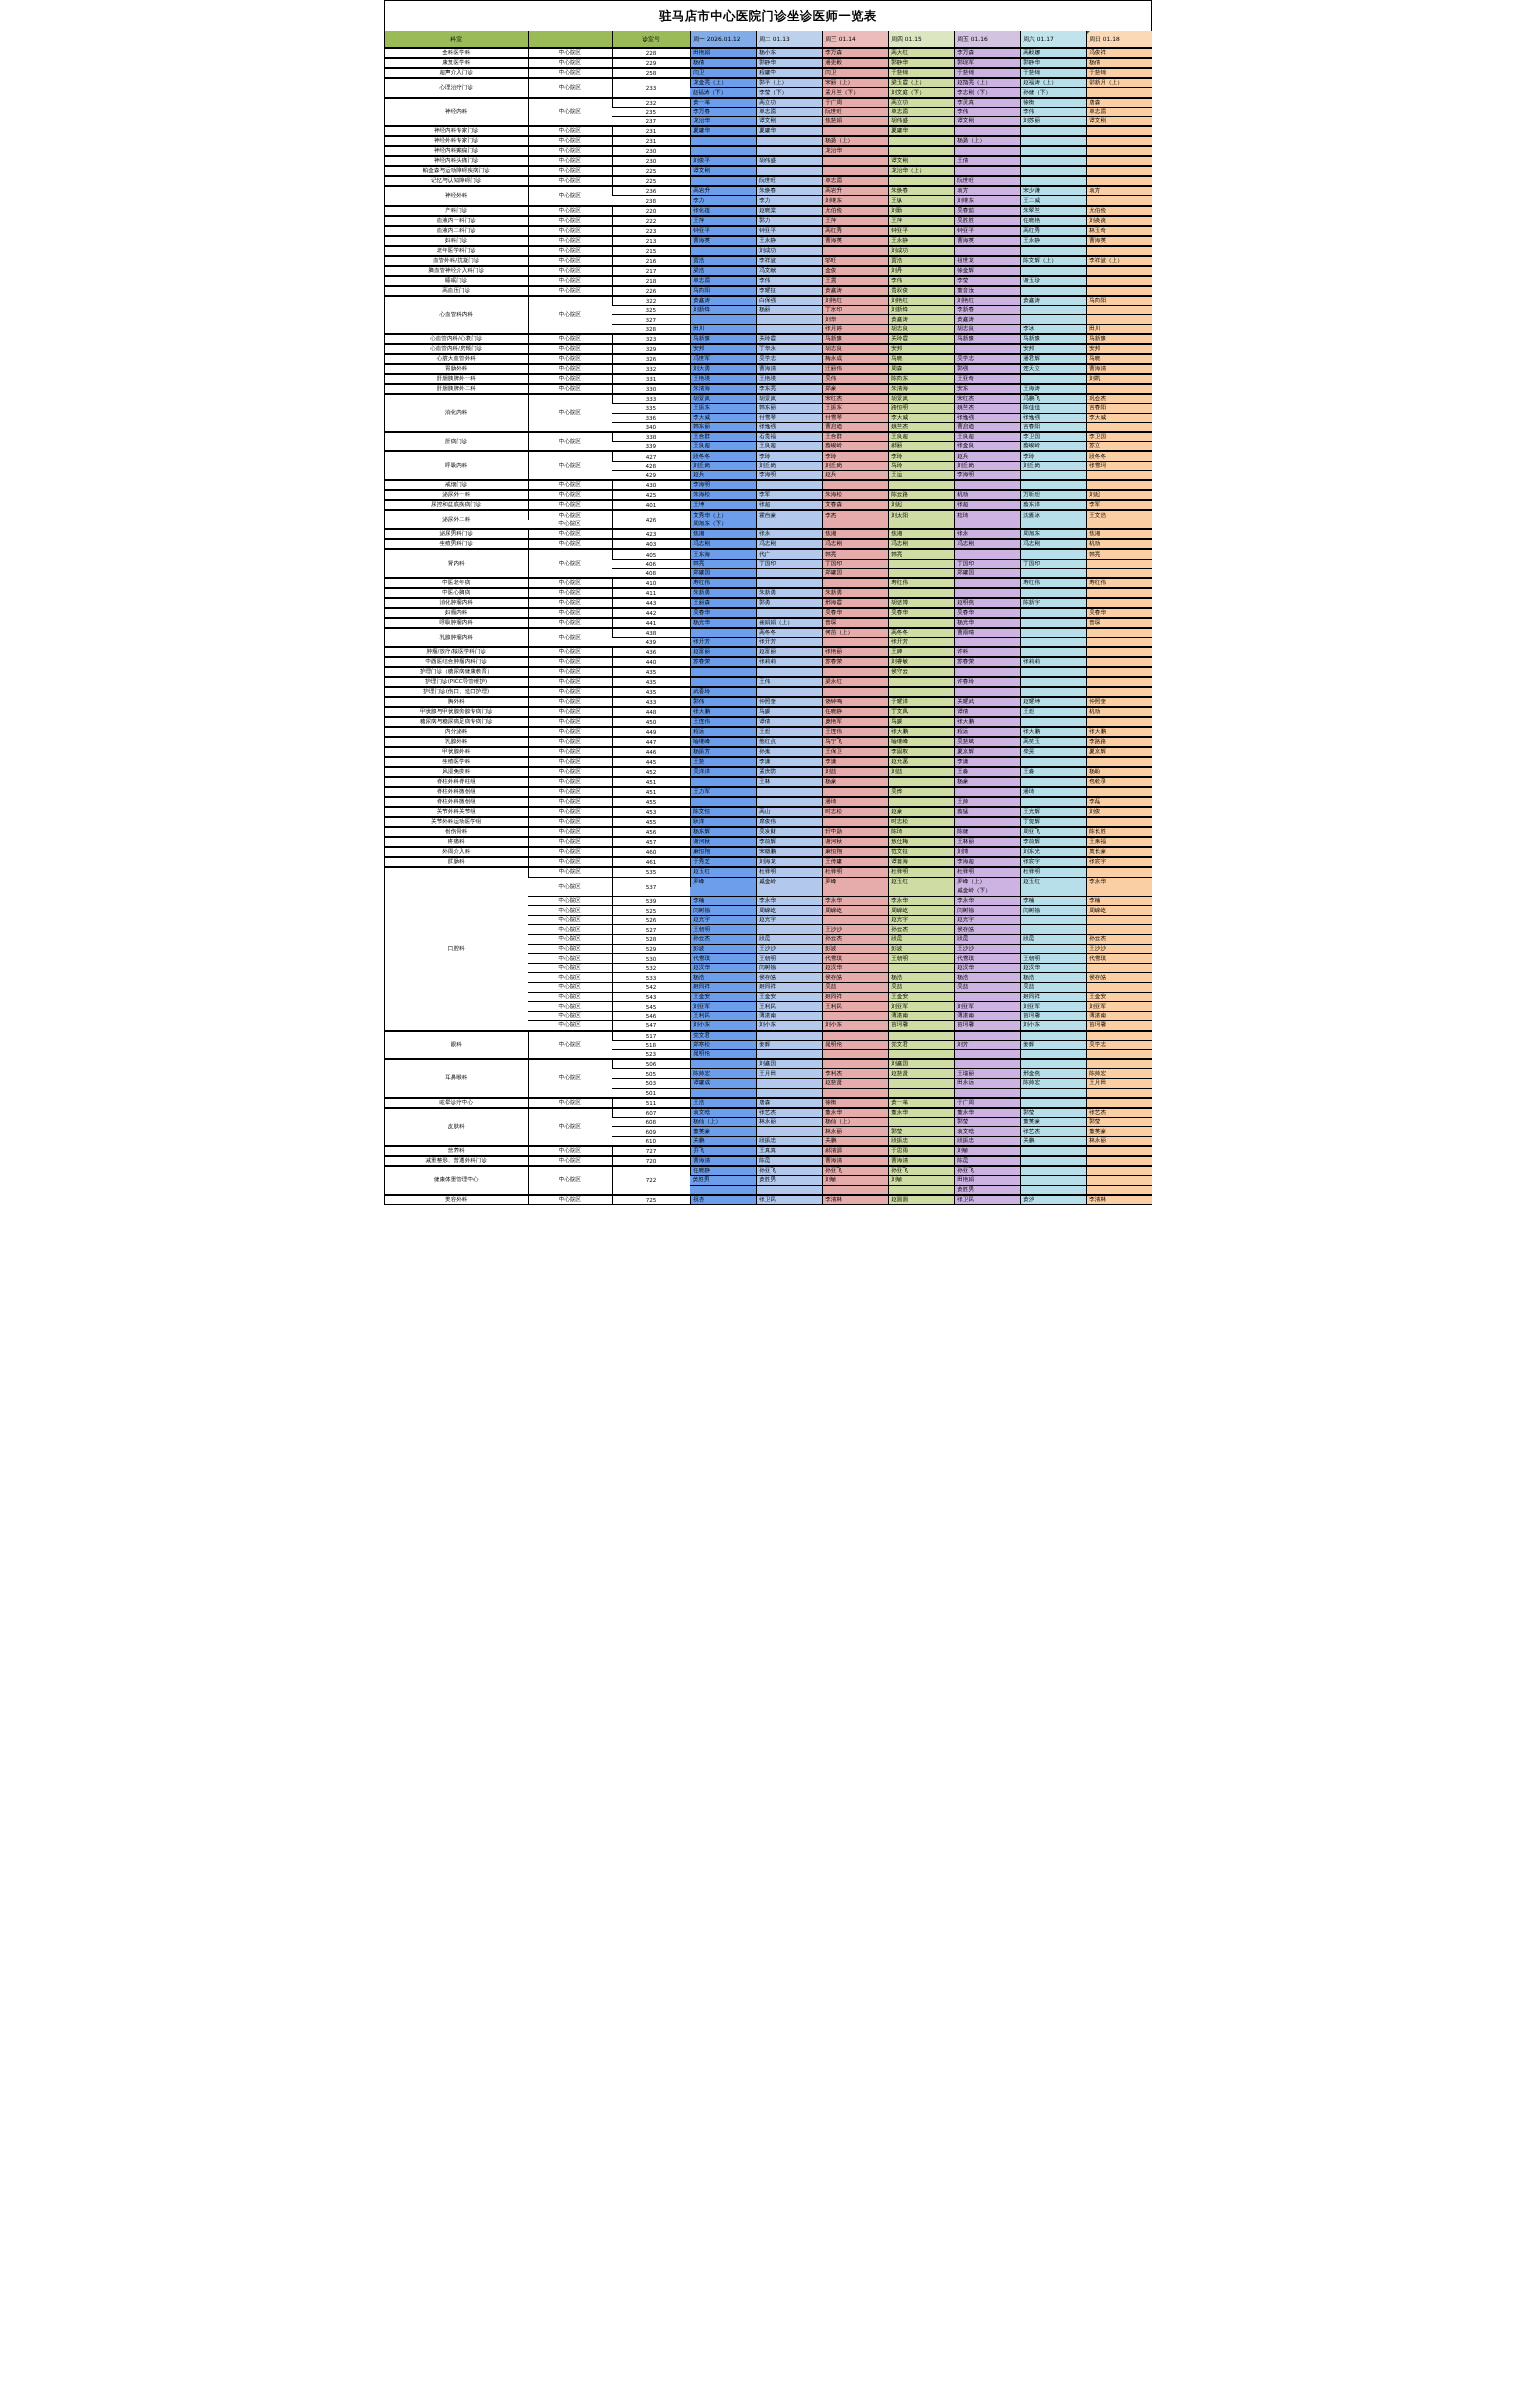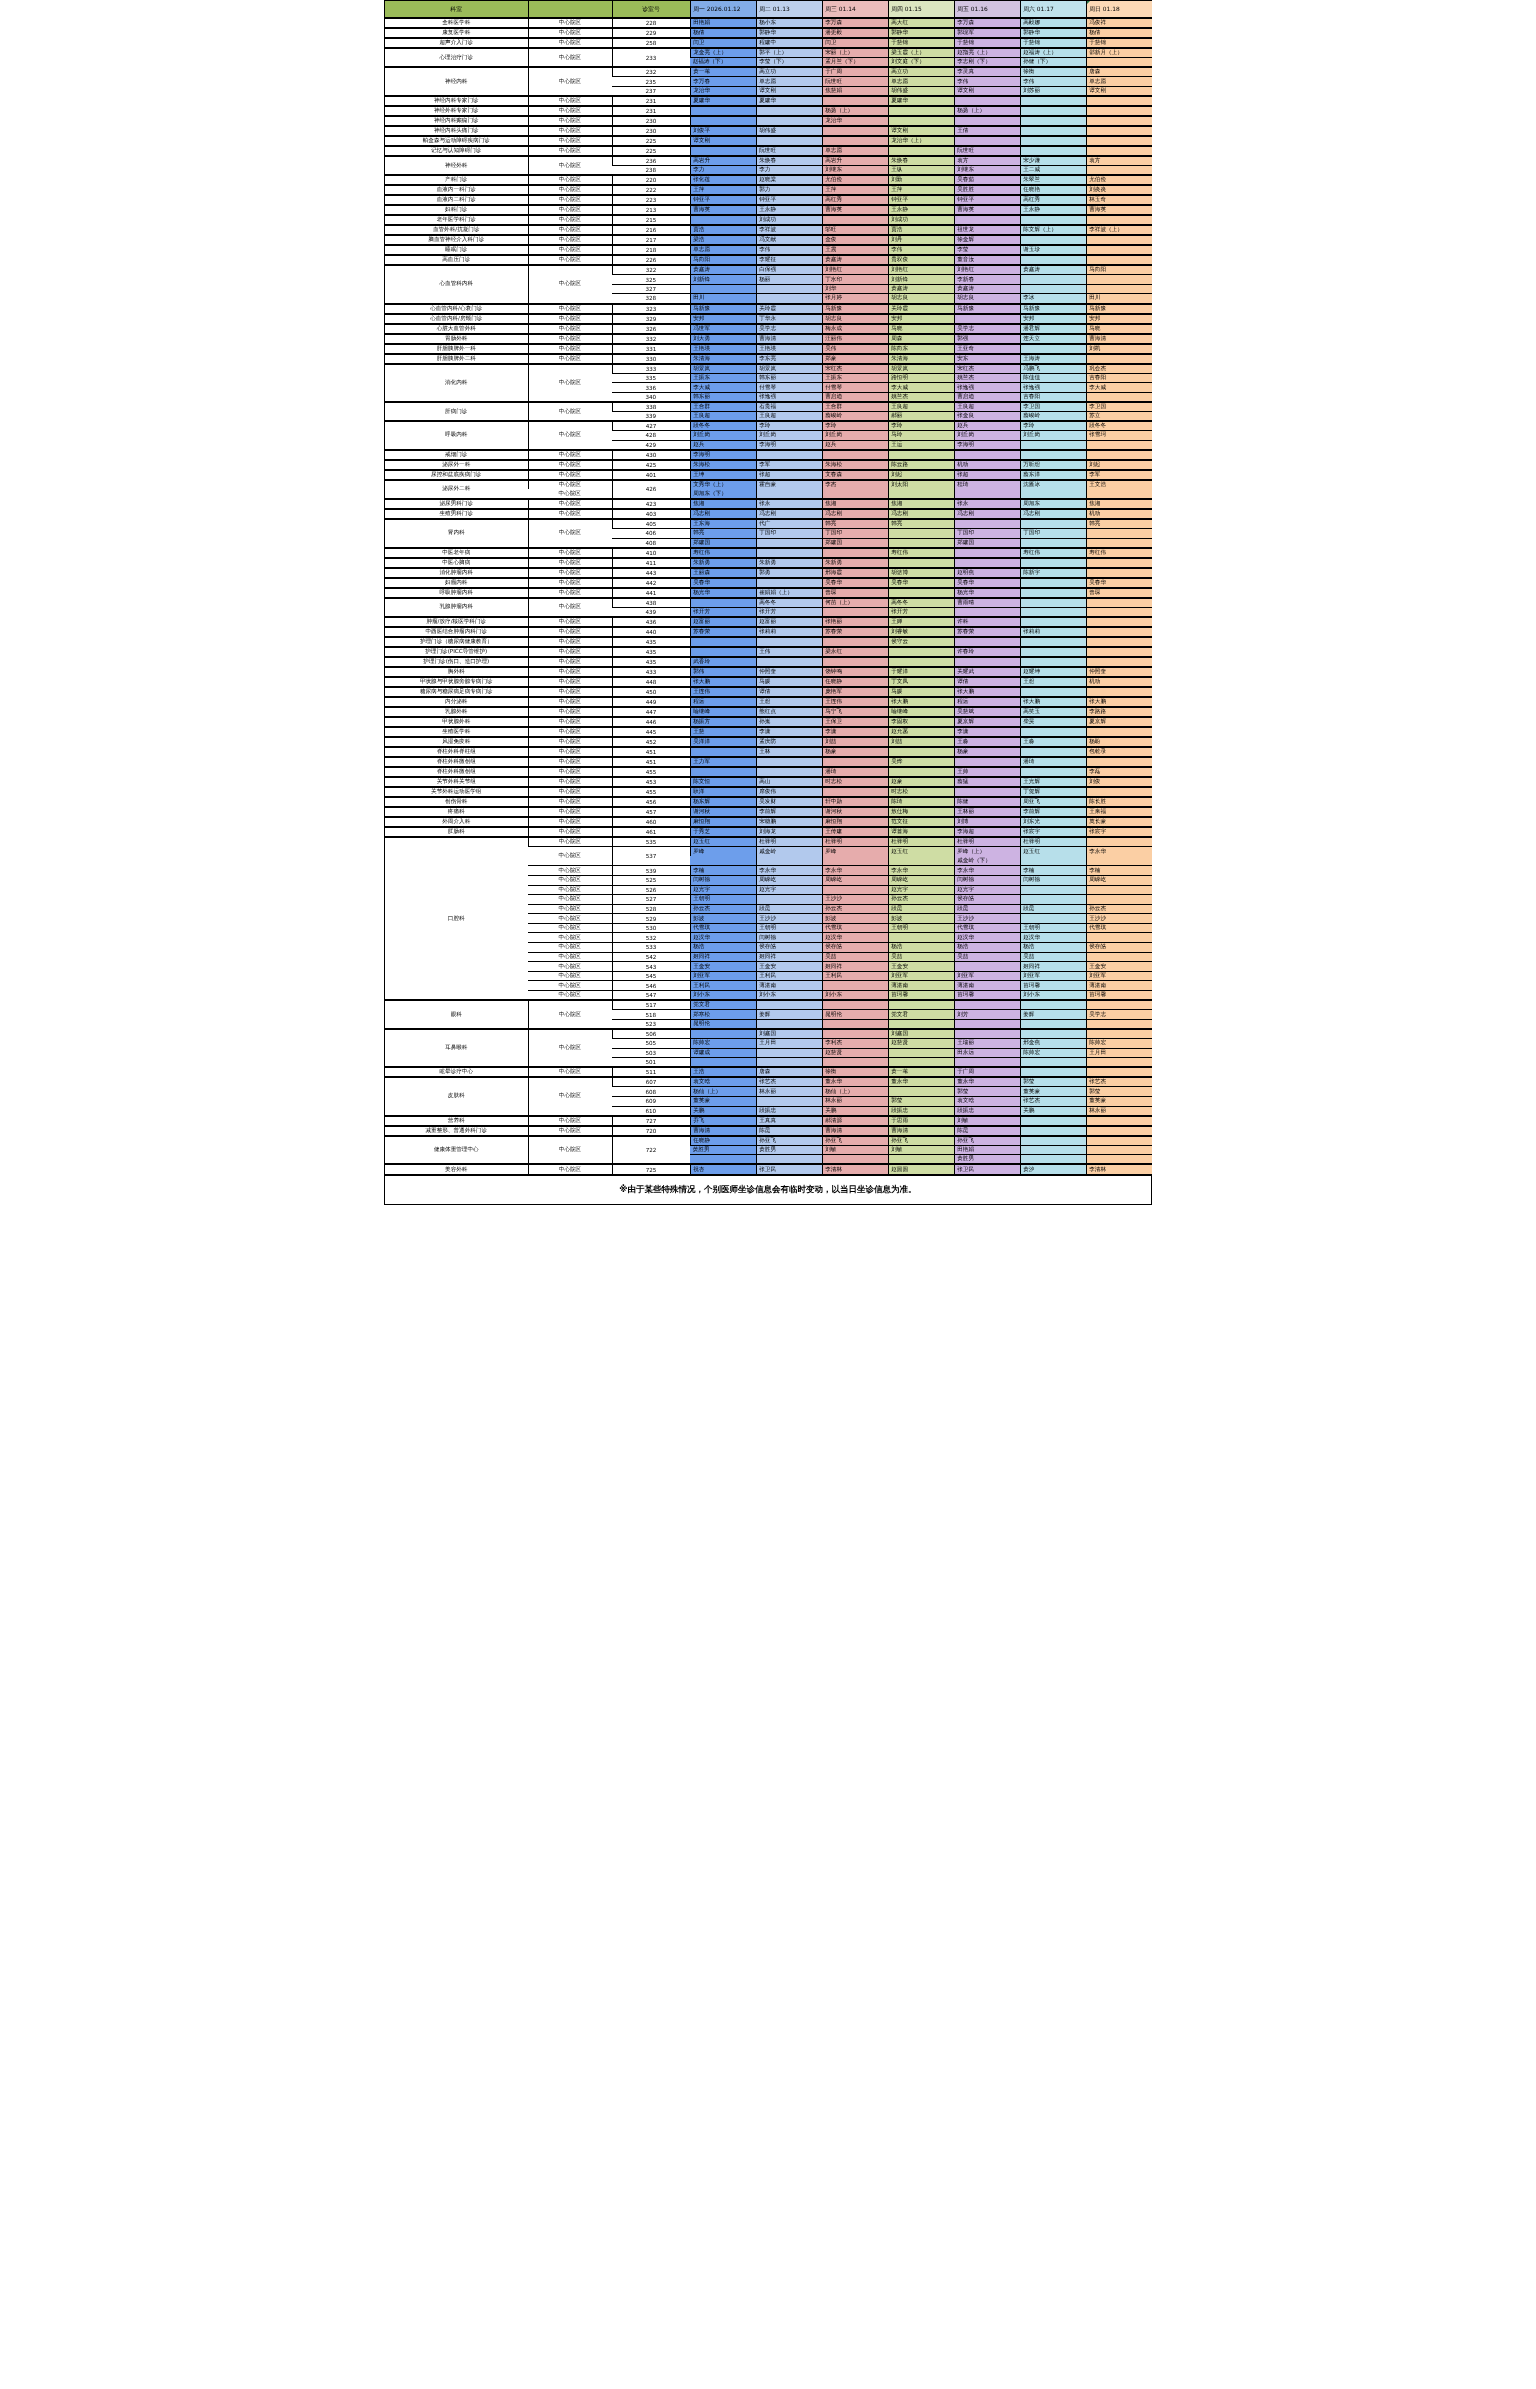--- a/index.html
+++ b/index.html
@@ -18,20 +18,21 @@
   tr.room-start td{border-top:1.1px solid #000;}
   tr.line-thin td{border-top:1.1px solid #000;}
   tr.line-none td{border-top:none;}
   #footer{border-top:2.1px solid #000;text-align:center;font-weight:bold;font-size:8.5px;padding:7.5px 0 8.5px 0;}
   .note-marker{position:absolute;left:0;top:0;width:0;height:0;border-top:3.7px solid #217346;border-right:3.7px solid transparent;}
 </style>
 </head>
 <body>
 
 <div id="sheet">
+  <div id="title">驻马店市中心医院门诊坐诊医师一览表</div>
   <table id="schedule">
     <colgroup>
       <col class="c-dept">
         <col class="c-campus">
         <col class="c-room">
       <col class="c-day">
         <col class="c-day">
         <col class="c-day">
         <col class="c-day">
       <col class="c-day">
@@ -1390,15 +1391,14 @@
           <td class="day day0" style="background: rgb(109, 158, 235);">祝杏</td>
           <td class="day day1" style="background: rgb(178, 201, 237);">张卫民</td>
           <td class="day day2" style="background: rgb(230, 172, 172);">李清林</td>
           <td class="day day3" style="background: rgb(207, 221, 164);">赵圆圆</td>
           <td class="day day4" style="background: rgb(205, 179, 226);">张卫民</td>
           <td class="day day5" style="background: rgb(183, 223, 234);">黄汐</td>
           <td class="day day6" style="background: rgb(251, 207, 164);">李清林</td>
         </tr>
       </tbody>
   </table>
-  <div id="footer">※由于某些特殊情况，个别医师坐诊信息会有临时变动，以当日坐诊信息为准。</div>
 </div>
 
 
 </body></html>

